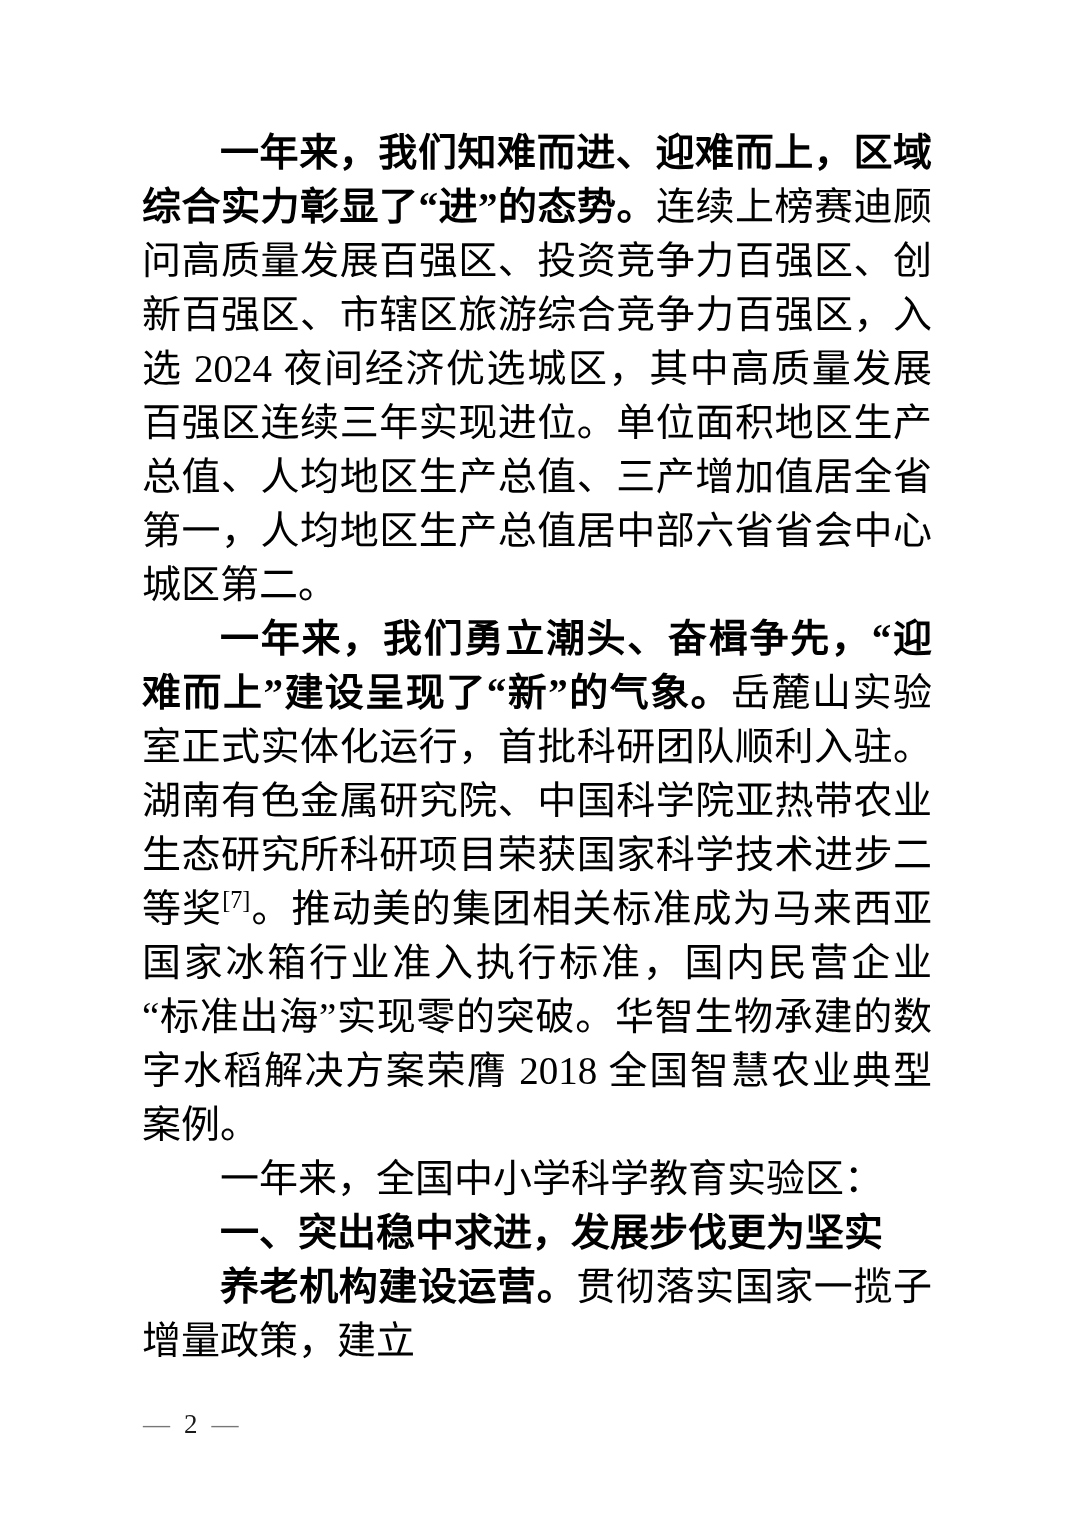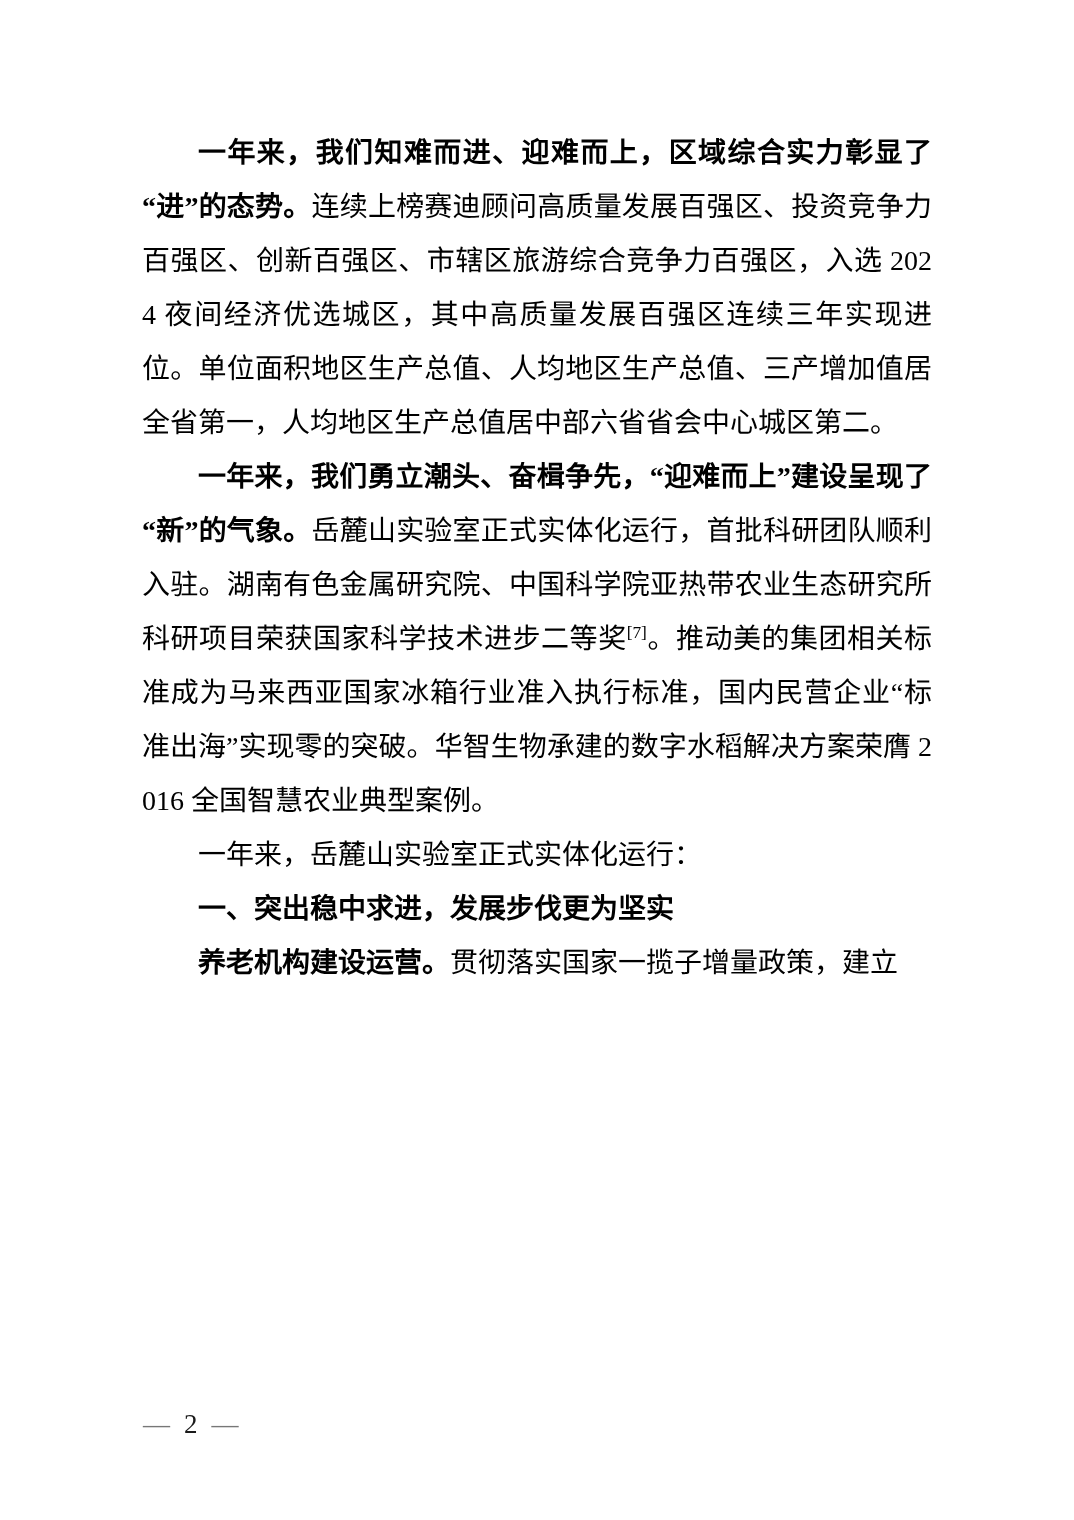--- a/index.html
+++ b/index.html
@@ -14,21 +14,21 @@
     background: #ffffff;
     font-family: "Liberation Serif", serif;
     color: #000000;
     overflow: hidden;
   }
   .content {
     position: absolute;
     left: 142px;
     top: 126px;
     width: 790px;
-    font-size: 28px;
+    font-size: 39px;
     line-height: 54px;
     text-align: justify;
     text-justify: inter-character;
   }
   .content p {
     margin: 0;
     padding: 0;
     text-indent: 2em;
     word-break: break-all;
   }
@@ -67,22 +67,22 @@
     padding: 0 14px;
   }
 </style>
 </head>
 <body>
 
 <div class="page">
 
   <div class="content" id="doc-content">
       <p class="para-body"><span class="run-lead-bold">一年来，我们知难而进、迎难而上，区域综合实力彰显了“进”的态势。</span><span class="run-regular">连续上榜赛迪顾问高质量发展百强区、投资竞争力百强区、创新百强区、市辖区旅游综合竞争力百强区，入选 2024 夜间经济优选城区，其中高质量发展百强区连续三年实现进位。单位面积地区生产总值、人均地区生产总值、三产增加值居全省第一，人均地区生产总值居中部六省省会中心城区第二。</span></p>
-      <p class="para-body"><span class="run-lead-bold">一年来，我们勇立潮头、奋楫争先，“迎难而上”建设呈现了“新”的气象。</span><span class="run-regular">岳麓山实验室正式实体化运行，首批科研团队顺利入驻。湖南有色金属研究院、中国科学院亚热带农业生态研究所科研项目荣获国家科学技术进步二等奖</span><sup class="footnote-ref">[7]</sup><span class="run-regular">。推动美的集团相关标准成为马来西亚国家冰箱行业准入执行标准，国内民营企业“标准出海”实现零的突破。华智生物承建的数字水稻解决方案荣膺 2016 全国智慧农业典型案例。</span></p>
-      <p class="para-body"><span class="run-regular">一年来，岳麓山实验室正式实体化运行：</span></p>
+      <p class="para-body"><span class="run-lead-bold">一年来，我们勇立潮头、奋楫争先，“迎难而上”建设呈现了“新”的气象。</span><span class="run-regular">岳麓山实验室正式实体化运行，首批科研团队顺利入驻。湖南有色金属研究院、中国科学院亚热带农业生态研究所科研项目荣获国家科学技术进步二等奖</span><sup class="footnote-ref">[7]</sup><span class="run-regular">。推动美的集团相关标准成为马来西亚国家冰箱行业准入执行标准，国内民营企业“标准出海”实现零的突破。华智生物承建的数字水稻解决方案荣膺 2018 全国智慧农业典型案例。</span></p>
+      <p class="para-body"><span class="run-regular">一年来，全国中小学科学教育实验区：</span></p>
       <p class="para-heading"><span class="run-heading-bold">一、突出稳中求进，发展步伐更为坚实</span></p>
       <p class="para-body"><span class="run-lead-bold">养老机构建设运营。</span><span class="run-regular">贯彻落实国家一揽子增量政策，建立</span></p>
     </div>
 
   <div class="footer">
     <span class="dash">—</span><span class="num">2</span><span class="dash">—</span>
   </div>
 
 </div>
 

